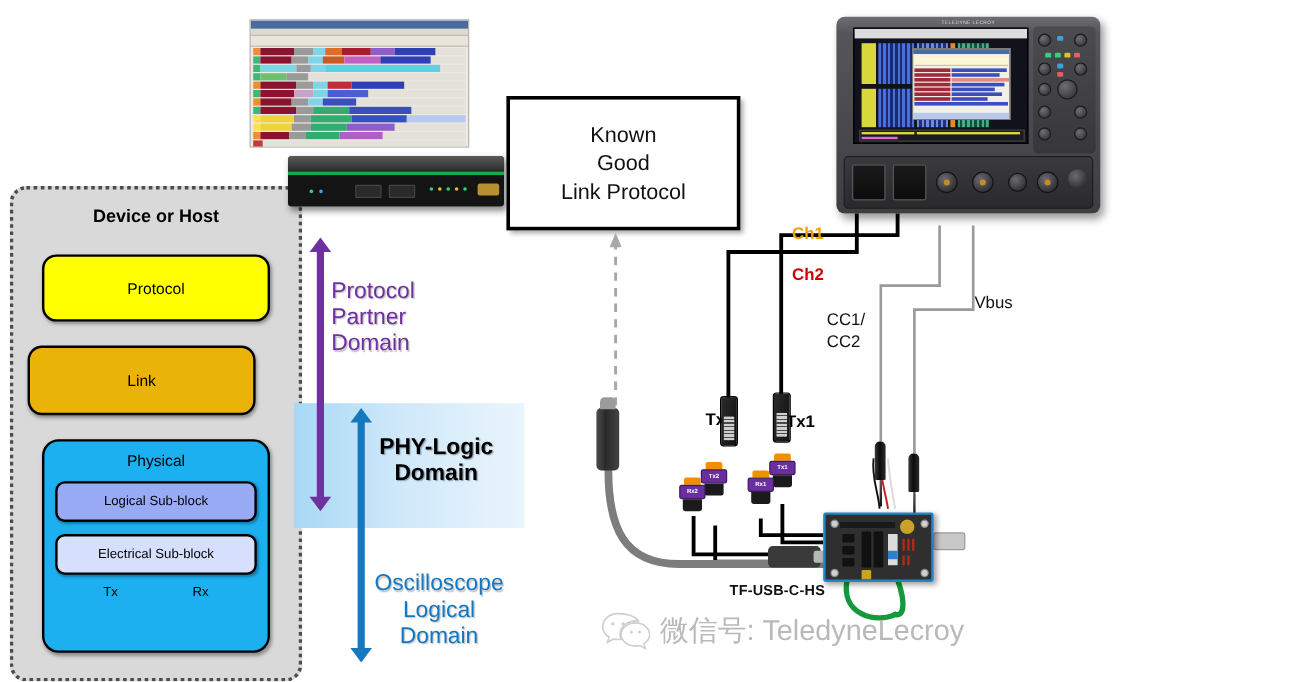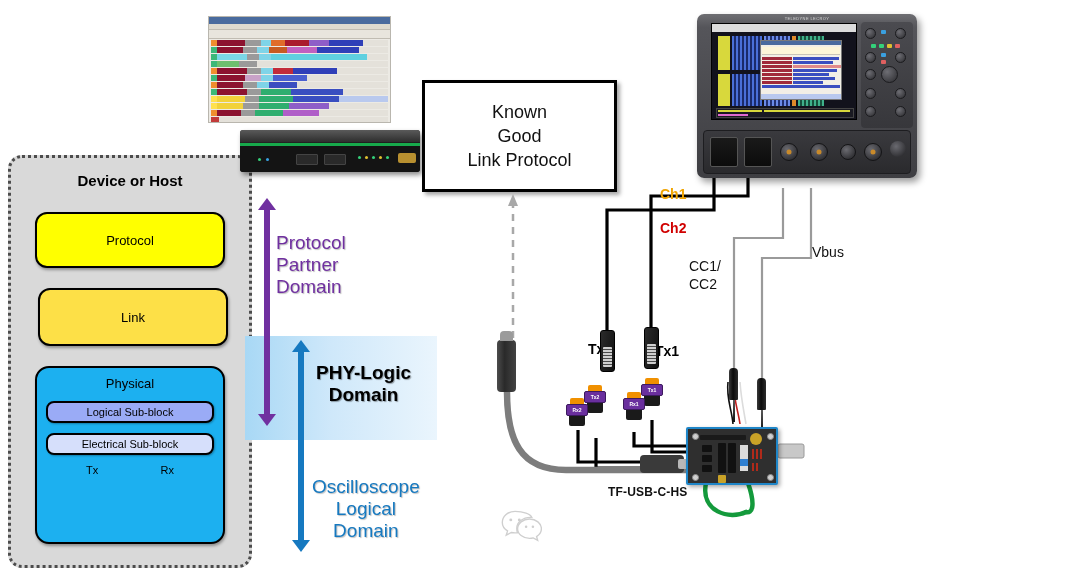--- a/index.html
+++ b/index.html
@@ -33,37 +33,37 @@
     border-radius: 12px;
     display: flex; align-items: center; justify-content: center;
     color: #000;
     box-shadow: 1px 2px 3px rgba(0,0,0,0.35);
   }
   #layer-protocol {
     left: 35px; top: 212px; width: 190px; height: 56px;
     background: #ffff00; font-size: 13px;
   }
   #layer-link {
-    left: 38px; top: 288px; width: 190px; height: 58px;
-    background: #fde047; font-size: 13px;
+    left: 23px; top: 288px; width: 190px; height: 58px;
+    background: #eab308; font-size: 13px;
   }
   #layer-physical {
     left: 35px; top: 366px; width: 190px; height: 178px;
     background: #1cb0f0;
     display: block;
     border-radius: 14px;
   }
   #physical-label {
     width: 100%; text-align: center;
     font-size: 13px; color: #000;
     margin-top: 8px;
   }
   .subblock {
     margin: 10px auto 0 auto;
-    width: 168px; height: 22px;
+    width: 168px; height: 34px;
     border: 2px solid #000;
     border-radius: 8px;
     display: flex; align-items: center; justify-content: center;
     font-size: 11px; color: #000;
     box-shadow: 1px 1px 2px rgba(0,0,0,0.3);
   }
   #sub-logical { background: #9aabf6; }
   #sub-electrical { background: #d6dffb; }
   #txrx-row {
     display: flex; justify-content: space-around;
@@ -710,15 +710,16 @@
 
   <div class="abs" id="watermark">
     <svg id="wechat-icon" viewBox="0 0 48 40">
       <path d="M17 4 C8 4 2 10 2 17 c0 4 2.4 7.6 6.2 9.9 L6.6 32 l6-3.2 c1.4.3 2.9.5 4.4.5 1 0 2-.1 2.9-.2 C19.3 27.4 19 25.7 19 24 c0-7.2 7.2-13 16-13 .6 0 1.2 0 1.8.1 C35 6.9 26.8 4 17 4 z" fill="none" stroke="#cfcfcf" stroke-width="1.6"></path>
       <circle cx="12" cy="14" r="1.7" fill="#cfcfcf"></circle>
       <circle cx="22" cy="14" r="1.7" fill="#cfcfcf"></circle>
       <path d="M34 13 c-7.7 0-14 5.1-14 11.4 0 6.3 6.3 11.4 14 11.4 1.5 0 3-.2 4.4-.6 l5.2 2.8 -1.3-4.4 C45.4 31.6 48 28.2 48 24.4 48 18.1 41.7 13 34 13 z" fill="none" stroke="#cfcfcf" stroke-width="1.6"></path>
       <circle cx="30" cy="22" r="1.5" fill="#cfcfcf"></circle>
       <circle cx="38" cy="22" r="1.5" fill="#cfcfcf"></circle>
     </svg>
+    <div id="watermark-text">微信号: TeledyneLecroy</div>
   </div>
 
 </div>
 
 </body></html>

